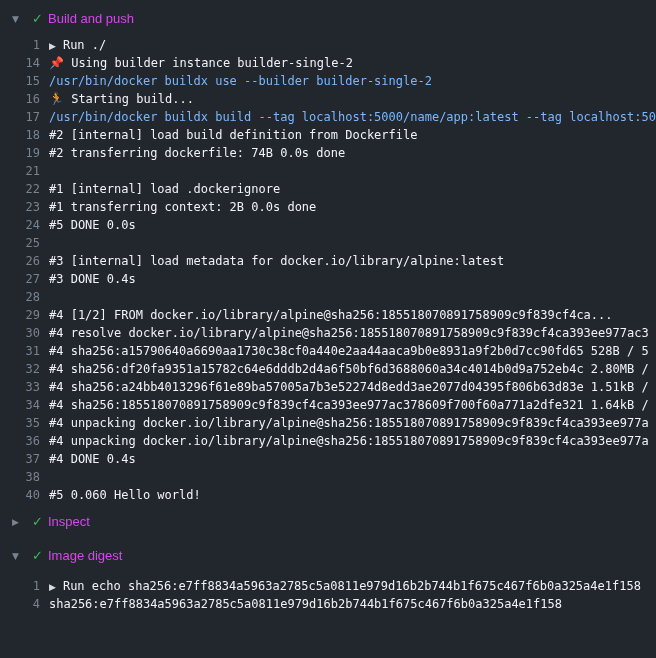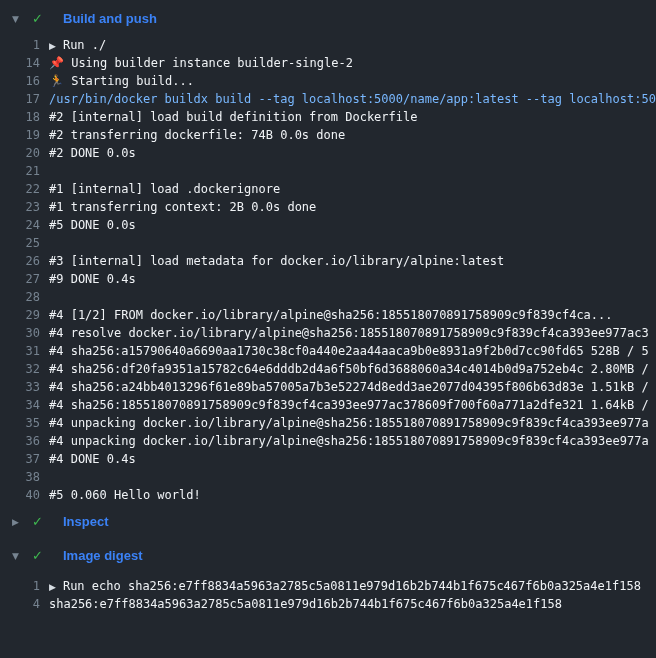--- a/index.html
+++ b/index.html
@@ -19,22 +19,22 @@
     width:14px;margin-left:12px;
     color:#778491;font-size:9px;line-height:18px;text-align:left;
     font-family:"DejaVu Sans",sans-serif;
   }
   .section-header .check-icon{
     width:16px;margin-left:6px;
     color:#3fb950;font-size:13px;font-weight:bold;line-height:18px;
     font-family:"DejaVu Sans",sans-serif;
   }
   .section-header .section-title{
-    margin-left:15px;
-    color:#3b82f6;font-size:13px;font-weight:700;line-height:18px;
+    margin-left:0;
+    color:#d946ef;font-size:13px;font-weight:400;line-height:18px;
     font-family:"Liberation Sans","DejaVu Sans",sans-serif;
   }
   .hdr-build{padding:10px 0 8px 0;}
   .hdr-inspect{padding:9px 0 6px 0;}
   .hdr-digest{padding:10px 0 6px 0;}
 
   .rows{}
   .rows-digest{margin-top:6px;}
   .row{
     display:flex;height:18px;line-height:18px;
@@ -68,40 +68,40 @@
   <div class="rows">
     <div class="row">
       <span class="num">1</span>
       <span class="txt"><span class="run-prefix">▶</span><span>Run ./</span></span>
     </div>
     <div class="row">
       <span class="num">14</span>
       <span class="txt">📌 Using builder instance builder-single-2</span>
     </div>
     <div class="row">
+      <span class="num">15</span>
+      <span class="txt cmd">/usr/bin/docker buildx use --builder builder-single-2</span>
+    </div>
+    <div class="row">
       <span class="num">16</span>
       <span class="txt">🏃 Starting build...</span>
     </div>
     <div class="row">
       <span class="num">17</span>
       <span class="txt cmd">/usr/bin/docker buildx build --tag localhost:5000/name/app:latest --tag localhost:50</span>
     </div>
     <div class="row">
       <span class="num">18</span>
       <span class="txt">#2 [internal] load build definition from Dockerfile</span>
     </div>
     <div class="row">
       <span class="num">19</span>
       <span class="txt">#2 transferring dockerfile: 74B 0.0s done</span>
     </div>
     <div class="row">
-      <span class="num">20</span>
-      <span class="txt">#2 DONE 0.0s</span>
-    </div>
-    <div class="row">
       <span class="num">21</span>
       <span class="txt"></span>
     </div>
     <div class="row">
       <span class="num">22</span>
       <span class="txt">#1 [internal] load .dockerignore</span>
     </div>
     <div class="row">
       <span class="num">23</span>
       <span class="txt">#1 transferring context: 2B 0.0s done</span>
@@ -113,21 +113,21 @@
     <div class="row">
       <span class="num">25</span>
       <span class="txt"></span>
     </div>
     <div class="row">
       <span class="num">26</span>
       <span class="txt">#3 [internal] load metadata for docker.io/library/alpine:latest</span>
     </div>
     <div class="row">
       <span class="num">27</span>
-      <span class="txt">#9 DONE 0.4s</span>
+      <span class="txt">#3 DONE 0.4s</span>
     </div>
     <div class="row">
       <span class="num">28</span>
       <span class="txt"></span>
     </div>
     <div class="row">
       <span class="num">29</span>
       <span class="txt">#4 [1/2] FROM docker.io/library/alpine@sha256:185518070891758909c9f839cf4ca...</span>
     </div>
     <div class="row">

